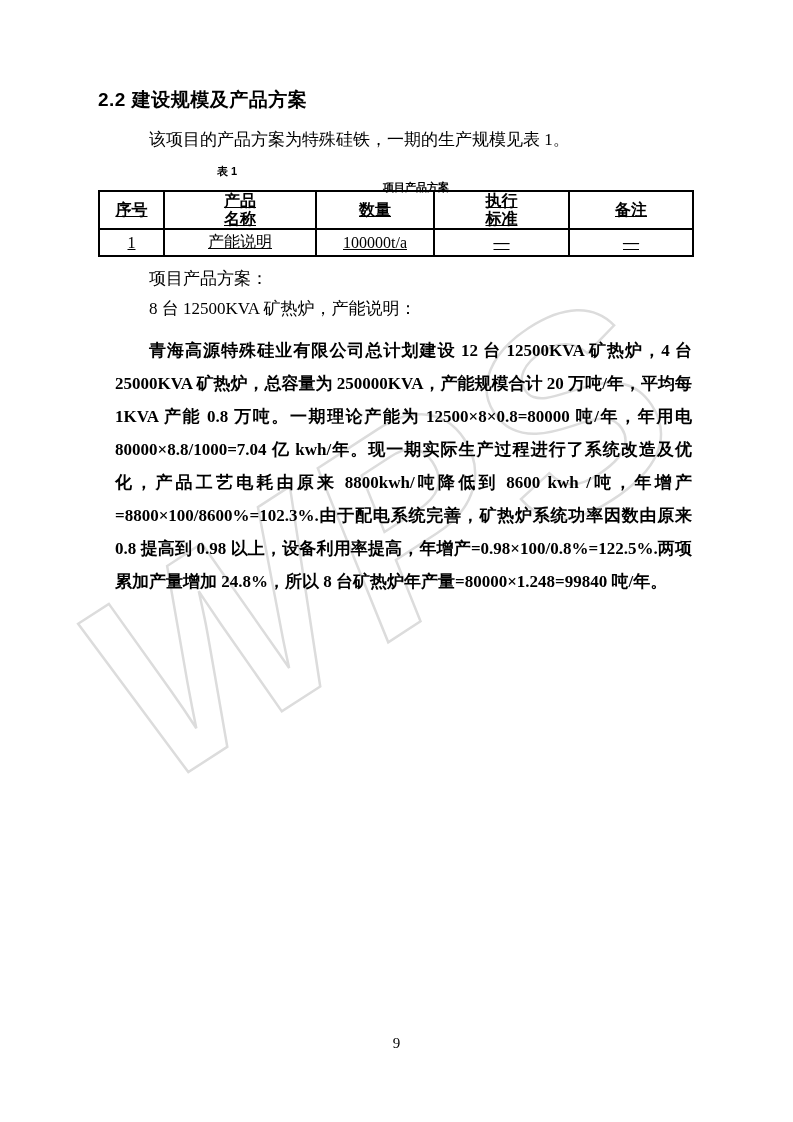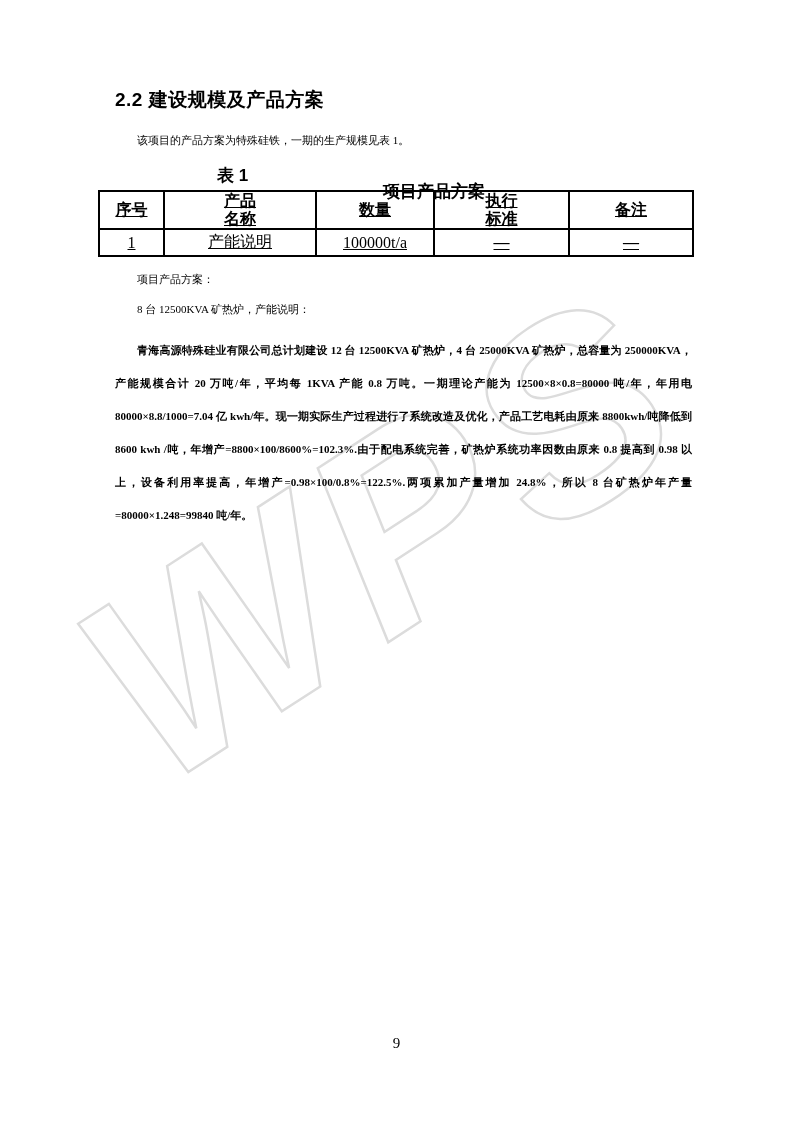--- a/index.html
+++ b/index.html
@@ -31,48 +31,47 @@
   
   .content {
     position: absolute;
     left: 98px;
     top: 88px;
     width: 594px;
     z-index: 1;
   }
 
   .sec-heading {
-    margin-left: 17px;
     font-family: "Liberation Sans", "DejaVu Sans", sans-serif;
     font-weight: 700;
     font-size: 19px;
     line-height: 24px;
     letter-spacing: 0.5px;
   }
 
   .para {
     margin-left: 17px;
-    font-size: 11px;
+    font-size: 17px;
     line-height: 33px;
     text-align: justify;
     text-justify: inter-character;
   }
   .para.indent { text-indent: 2em; }
   .para.single { line-height: 30px; }
 
   .p-intro    { margin-top: 14px; line-height: 28px; }
 
   
   .table-caption {
     position: relative;
     height: 24px;
     margin-top: 10px;
     font-family: "Liberation Sans", "DejaVu Sans", sans-serif;
     font-weight: 700;
-    font-size: 17px;
+    font-size: 11px;
   }
   .caption-label { position: absolute; left: 119px; top: 0; }
   .caption-title { position: absolute; left: 285px; top: 16px; }
 
   
   table.product-table {
     width: 594px;
     border-collapse: collapse;
     table-layout: fixed;
     margin-top: 2px;

